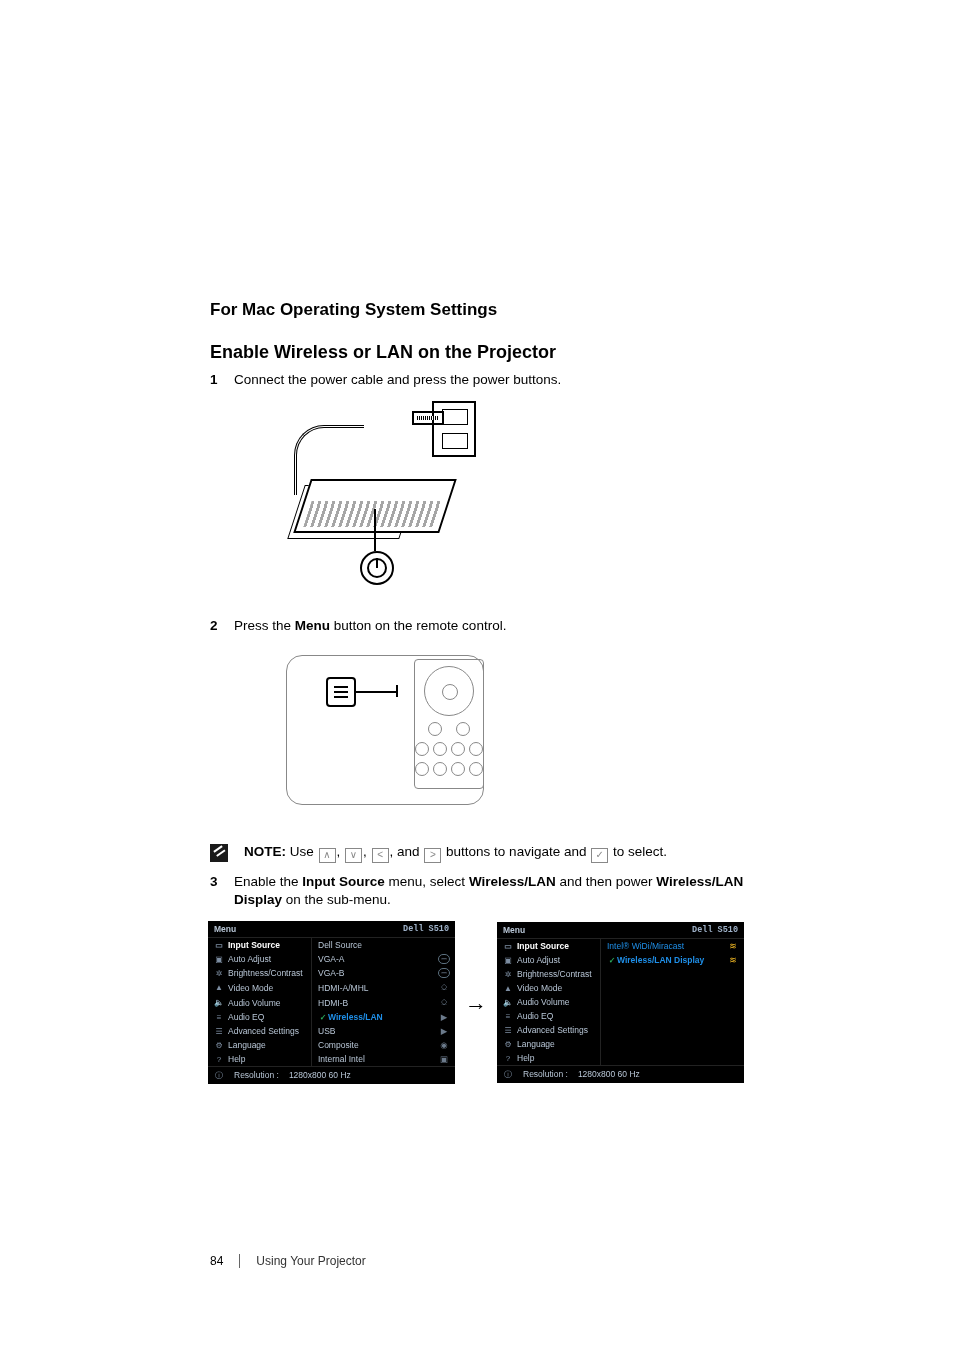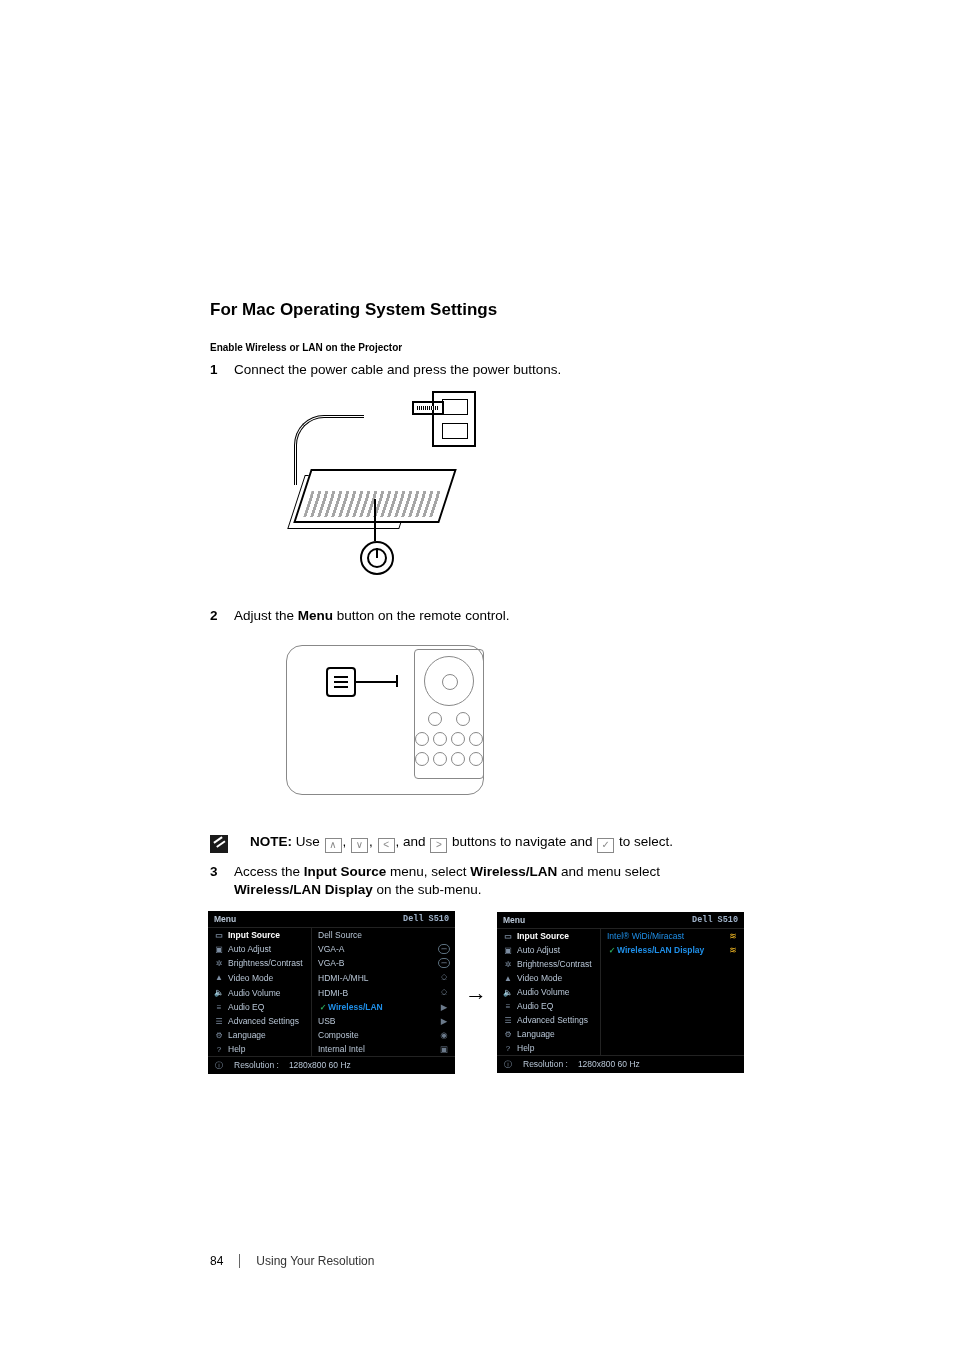--- a/index.html
+++ b/index.html
@@ -1,26 +1,26 @@
 <!DOCTYPE html>
 <html><head>
 <meta charset="utf-8">
 <style>
   * { margin: 0; padding: 0; box-sizing: border-box; }
   html, body { width: 954px; height: 1350px; background: #fff; font-family: Arial, Helvetica, sans-serif; color: #000; }
   .page { padding: 300px 210px 0 210px; position: relative; height: 100%; }
   h2.section { font-size: 17px; font-weight: bold; margin-bottom: 22px; }
-  h3.sub { font-size: 10px; font-weight: bold; margin-bottom: 8px; }
+  h3.sub { font-size: 18px; font-weight: bold; margin-bottom: 8px; }
   ol.steps { list-style: none; padding-left: 0; }
   ol.steps > li { display: flex; gap: 10px; margin-bottom: 10px; font-size: 13.5px; line-height: 1.35; }
   ol.steps > li .num { width: 14px; font-weight: bold; flex-shrink: 0; }
   ol.steps > li .body { flex: 1; }
   .body b { font-weight: bold; }
   .figure { margin: 12px 0 16px 48px; }
-  .note-row { display: flex; align-items: flex-end; gap: 22px; margin: 10px 0 10px 0; font-size: 13.5px; line-height: 1.4; }
+  .note-row { display: flex; align-items: flex-start; gap: 16px; margin: 10px 0 10px 0; font-size: 13.5px; line-height: 1.4; }
   .note-icon { width: 18px; height: 18px; background: #1a1a1a; position: relative; flex-shrink: 0; margin-top: 1px; }
   .note-icon::after { content: ""; position: absolute; left: 3px; top: 4px; width: 10px; height: 2px; background: #fff; transform: rotate(-35deg); box-shadow: 0 5px 0 #fff; }
   .note-body { flex: 1; }
   .keycap { display: inline-flex; align-items: center; justify-content: center; width: 17px; height: 15px; border: 1px solid #888; font-size: 10px; color: #888; vertical-align: -2px; margin: 0 1px; }
   
   .diag1 { width: 200px; height: 190px; position: relative; }
   .socket-box { position: absolute; right: 6px; top: 0; width: 44px; height: 56px; border: 2px solid #000; }
   .plug { position: absolute; right: 38px; top: 10px; width: 32px; height: 14px; border: 2px solid #000; }
   .plug::before { content: ""; position: absolute; left: 3px; top: 3px; width: 22px; height: 4px; background: repeating-linear-gradient(90deg, #000 0 1px, #fff 1px 2px); }
   .sock1 { position: absolute; left: 8px; top: 6px; width: 26px; height: 16px; border: 1.5px solid #000; }
@@ -99,21 +99,21 @@
                 <div class="inner"></div>
               </div>
           </div>
         </div>
       </div>
     </li>
 
     <li>
       <span class="num">2</span>
       <div class="body">
-        <span>Adjust the </span><b>Menu</b><span> button on the remote control.</span>
+        <span>Press the </span><b>Menu</b><span> button on the remote control.</span>
         <div class="figure">
           <div class="diag2">
             <div class="remote"></div>
             <div class="menubtn">
                 <span></span>
                 <span></span>
                 <span></span>
               </div>
             <div class="lead2"></div>
             <div class="lead2b"></div>
@@ -146,21 +146,21 @@
     <div class="note-icon"></div>
     <div class="note-body">
       <b>NOTE:</b><span> Use </span><span class="keycap">∧</span><span>, </span><span class="keycap">∨</span><span>, </span><span class="keycap">&lt;</span><span>, and </span><span class="keycap">&gt;</span><span> buttons to navigate and </span><span class="keycap">✓</span><span> to select.</span>
     </div>
   </div>
 
   <ol class="steps">
     <li>
       <span class="num">3</span>
       <div class="body">
-        <span>Access the </span><b>Input Source</b><span> menu, select </span><b>Wireless/LAN</b><span> and menu select </span><b>Wireless/LAN Display</b><span> on the sub-menu.</span>
+        <span>Enable the </span><b>Input Source</b><span> menu, select </span><b>Wireless/LAN</b><span> and then power </span><b>Wireless/LAN Display</b><span> on the sub-menu.</span>
       </div>
     </li>
   </ol>
 
   <div class="osd-row">
 
     <div class="osd">
       <div class="titlebar">
         <span>Menu</span>
         <span class="model">Dell S510</span>
@@ -324,16 +324,16 @@
         <span>Resolution :</span>
         <span>1280x800 60 Hz</span>
       </div>
     </div>
 
   </div>
 
   <div class="footer">
     <span class="pg">84</span>
     <span class="sep"></span>
-    <span class="chap">Using Your Resolution</span>
+    <span class="chap">Using Your Projector</span>
   </div>
 
 </div>
 
 </body></html>

